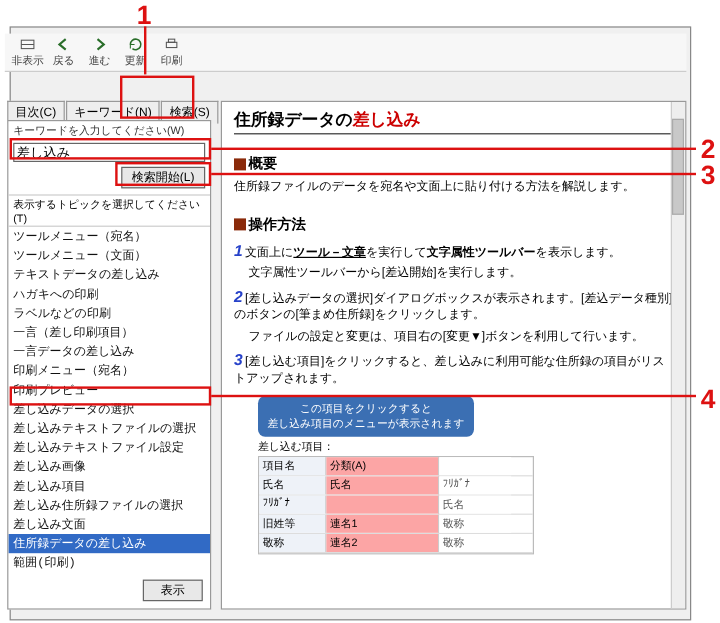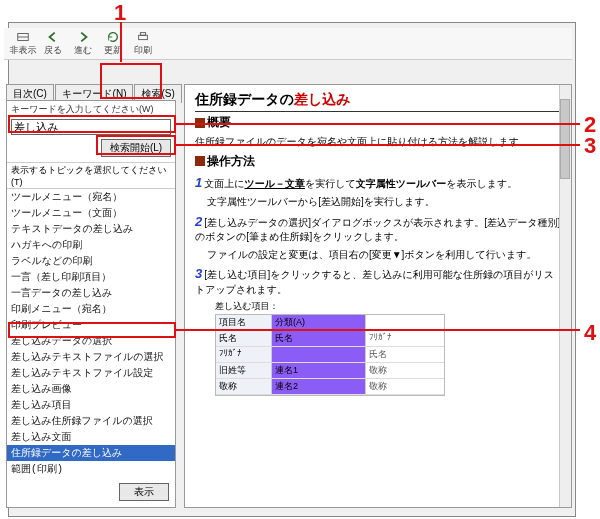--- a/index.html
+++ b/index.html
@@ -15,31 +15,31 @@
   .kw-input { margin: 1px 4px; width: 160px; height: 16px; border: 1px solid #666; font-size: 11px; padding: 0 2px; }
   .search-go { width: 70px; height: 18px; font-size: 10px; border: 1px solid #666; background: #e8e8e8; cursor: pointer; margin: 3px 4px 5px auto; display: block; }
   .topic-label { font-size: 9px; padding: 1px 4px; border-top: 1px solid #ccc; }
   .topic-list { flex: 1; overflow: hidden; border-top: 1px solid #ccc; font-family: Liberation Mono, monospace; }
   .topic-item { font-size: 10px; padding: 1px 4px; color: #111; white-space: nowrap; overflow: hidden; text-overflow: ellipsis; cursor: pointer; }
   .topic-item.sel { background: #316ac5; color: #fff; }
   .show-btn { width: 50px; height: 18px; font-size: 10px; border: 1px solid #666; background: #e8e8e8; cursor: pointer; margin: 4px 6px 6px auto; display: block; }
   .right-pane { position: absolute; left: 184px; top: 84px; width: 388px; height: 424px; border: 1px solid #999; background: #fff; overflow: hidden; padding: 6px 10px; font-size: 11px; }
   .rp-title { font-size: 14px; font-weight: bold; color: #000; border-bottom: 1px solid #333; padding-bottom: 2px; }
   .rp-title .ruby { color: #c00; }
-  .section-h { font-size: 12px; font-weight: bold; margin-top: 2px; }
+  .section-h { font-size: 12px; font-weight: bold; margin-top: 16px; }
   .section-h .box { display:inline-block; width:10px; height:10px; background:#8a2a0a; margin-right:2px; vertical-align: middle; }
   .rp-body p { margin: 4px 0; line-height: 1.35; font-size: 10px; }
   .step-num { font-weight: bold; color: #2742c9; font-style: italic; font-size: 13px; margin-right: 2px; }
   .lnk { color: #1a4ec8; text-decoration: underline; }
   .hint-bubble { background: #3b6fb3; color: #fff; font-size: 9px; border-radius: 6px; padding: 4px 6px; width: 180px; margin: 8px 0 2px 20px; text-align: center; }
   .grid { margin-left: 20px; width: 230px; border: 1px solid #bbb; font-size: 9px; }
   .grid-row { display: flex; border-bottom: 1px solid #ddd; }
   .grid-row div { padding: 1px 3px; }
   .gc1 { width: 56px; background: #eef2f8; border-right: 1px solid #ccc; }
-  .gc2 { width: 94px; background: #8b5cf6; border-right: 1px solid #ccc; }
+  .gc2 { width: 94px; background: #fca5a5; border-right: 1px solid #ccc; }
   .gc3 { width: 60px; background: #fff; color: #555; }
   .scrollbar { position: absolute; right: 0; top: 0; width: 12px; height: 100%; background: #eee; border-left: 1px solid #ccc; }
   .scroll-thumb { position: absolute; right: 1px; top: 14px; width: 10px; height: 80px; background: #c8c8c8; border: 1px solid #aaa; }
 
   
   .callout-num { position: absolute; font-weight: bold; color: #d11; font-size: 22px; font-family: Arial, sans-serif; z-index: 50; }
   .callout-box { position: absolute; border: 2px solid #d11; z-index: 40; pointer-events: none; }
   .callout-line { position: absolute; height: 2px; background: #d11; z-index: 45; }
 </style>
 </head>
@@ -131,20 +131,24 @@
   <div class="rp-body">
       <p>住所録ファイルのデータを宛名や文面上に貼り付ける方法を解説します。</p>
     </div>
   <div class="section-h"><span class="box"></span><span>操作方法</span></div>
   <div class="rp-body">
     <p><span class="step-num">1</span><span>文面上に</span><b><u>ツール－文章</u></b><span>を実行して</span><b>文字属性ツールバー</b><span>を表示します。</span></p>
     <p style="margin-left:12px;">文字属性ツールバーから[差込開始]を実行します。</p>
     <p><span class="step-num">2</span><span>[差し込みデータの選択]ダイアログボックスが表示されます。[差込データ種別]のボタンの[筆まめ住所録]をクリックします。</span></p>
     <p style="margin-left:12px;">ファイルの設定と変更は、項目右の[変更▼]ボタンを利用して行います。</p>
     <p><span class="step-num">3</span><span>[差し込む項目]をクリックすると、差し込みに利用可能な住所録の項目がリストアップされます。</span></p>
+    <div class="hint-bubble">
+      <div>この項目をクリックすると</div>
+        <div>差し込み項目のメニューが表示されます</div>
+    </div>
     <div style="margin:2px 0 1px 20px; font-size:9px;">差し込む項目：</div>
     <div class="grid" id="grid">
         <div class="grid-row">
           <div class="gc1">項目名</div>
           <div class="gc2">分類(A)</div>
           <div class="gc3"></div>
         </div>
         <div class="grid-row">
           <div class="gc1">氏名</div>
           <div class="gc2">氏名</div>

